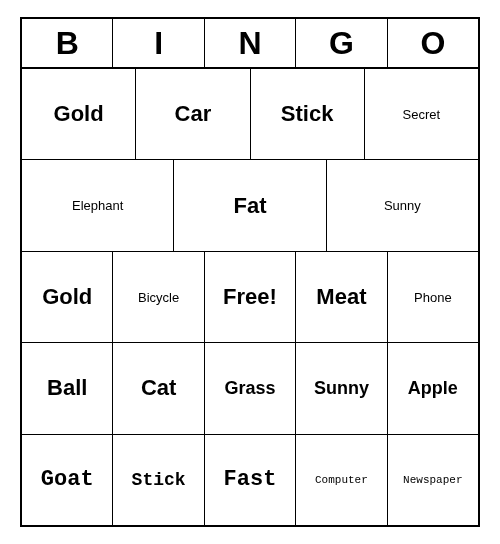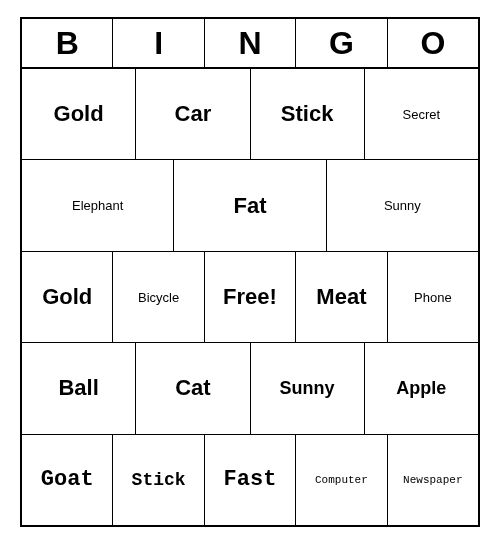--- a/index.html
+++ b/index.html
@@ -150,20 +150,23 @@
         </div>
       </div>
       <div class="bingo-row">
         <div class="bingo-cell">
           <span class="text-large">Ball</span>
         </div>
         <div class="bingo-cell">
           <span class="text-large">Cat</span>
         </div>
         <div class="bingo-cell">
+          <span class="text-medium">Grass</span>
+        </div>
+        <div class="bingo-cell">
           <span class="text-medium">Sunny</span>
         </div>
         <div class="bingo-cell">
           <span class="text-medium">Apple</span>
         </div>
       </div>
       <div class="bingo-row">
         <div class="bingo-cell">
           <span class="text-large">Goat</span>
         </div>

